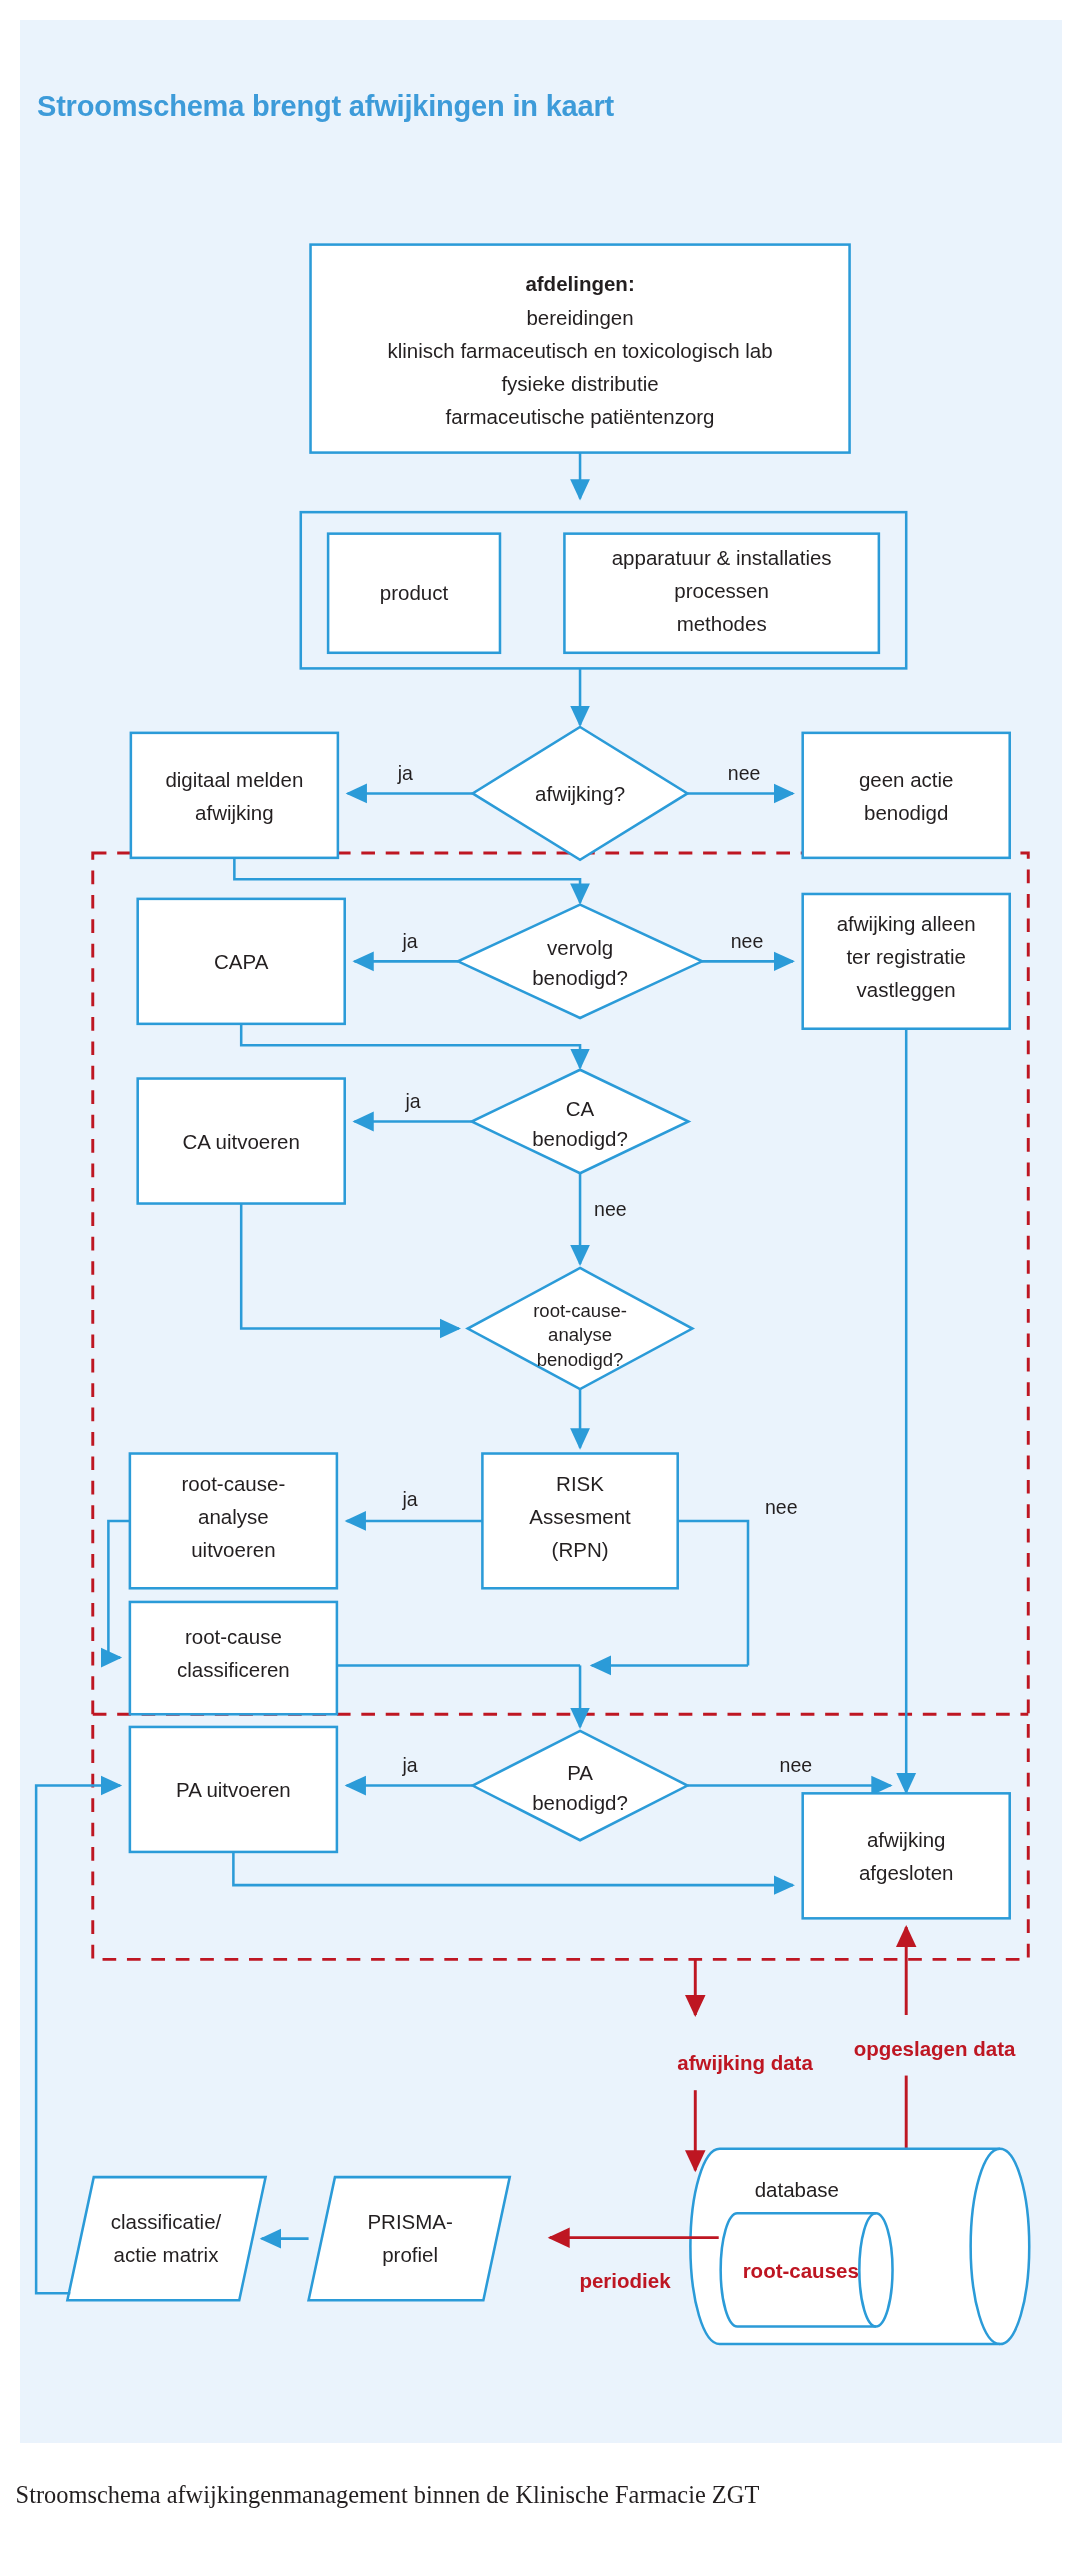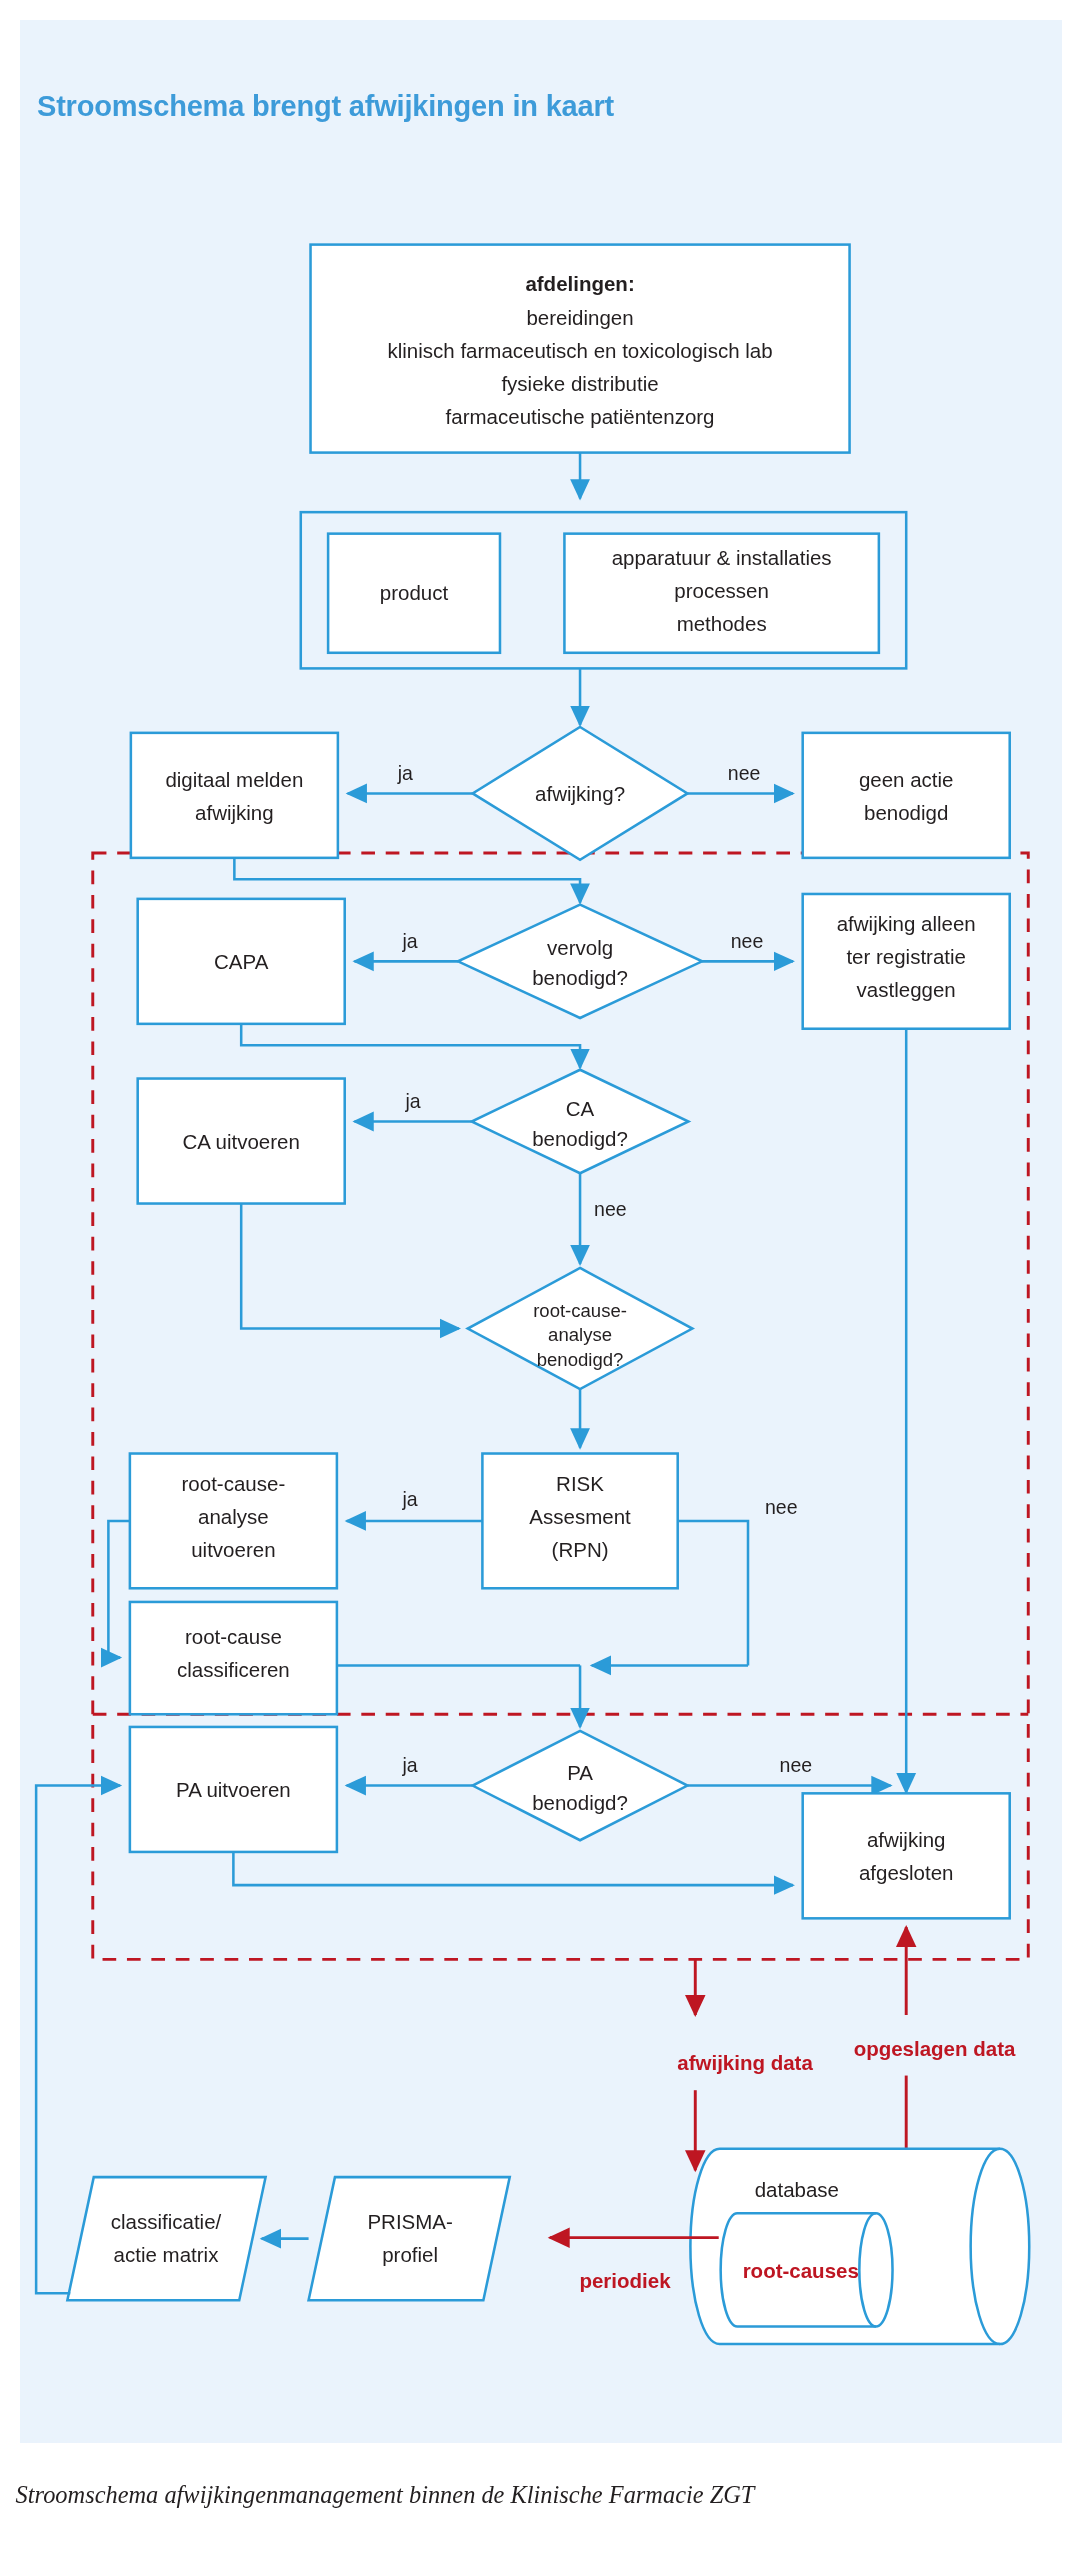--- a/index.html
+++ b/index.html
@@ -36,21 +36,20 @@
     font-weight: bold;
     color: #3d9bd9;
     letter-spacing: -0.2px;
   }
   #caption {
     position: absolute;
     left: 15.6px;
     top: 2481px;
     font-size: 24.4px;
     font-family: "Liberation Serif", serif;
-    font-style: italic;
     color: #231f20;
   }
   #diagram {
     position: absolute;
     left: 0;
     top: 0;
   }
   .nodeText {
     font-family: "Liberation Sans", sans-serif;
     font-size: 21px;

